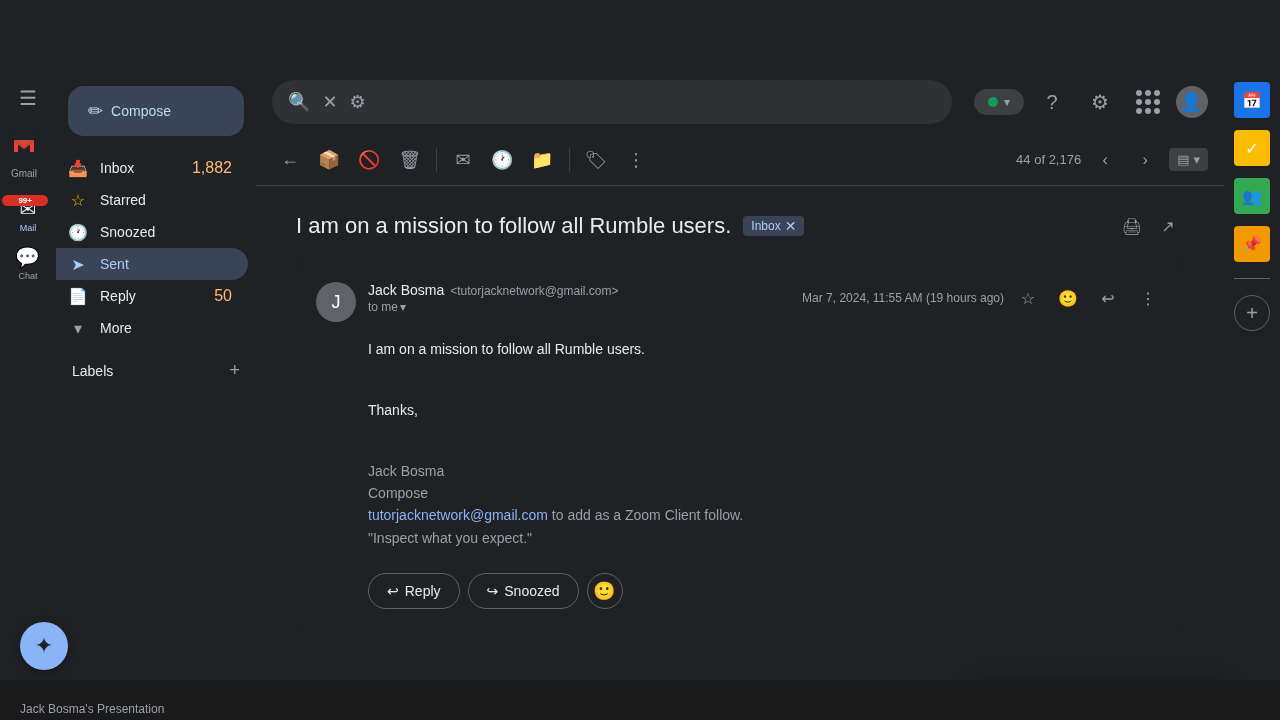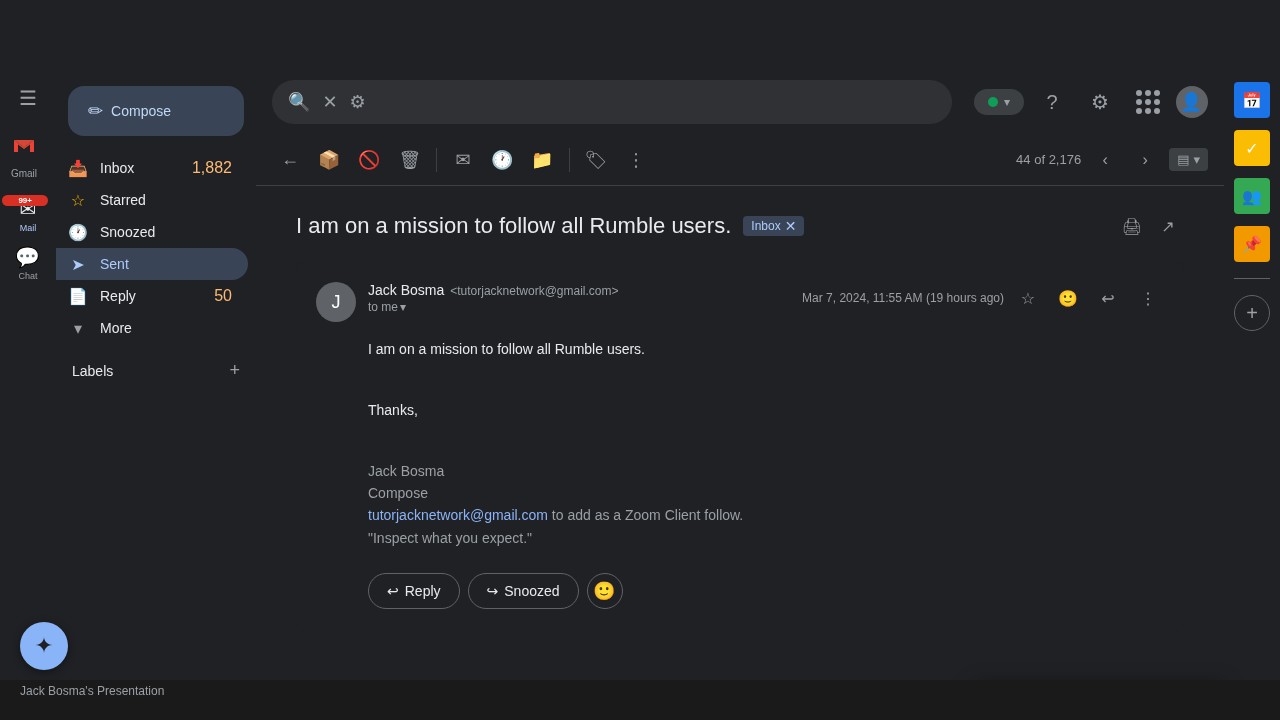--- a/index.html
+++ b/index.html
@@ -538,21 +538,21 @@
 
     
     .taskbar {
       position: absolute;
       bottom: 0;
       left: 0;
       right: 0;
       height: 40px;
       background: #1a1a1a;
       display: flex;
-      align-items: flex-start;
+      align-items: flex-end;
       padding: 0 12px;
     }
     .taskbar-item {
       font-size: 12px;
       color: #9aa0a6;
       padding: 4px 8px;
     }
 
     
     .fab-btn {

